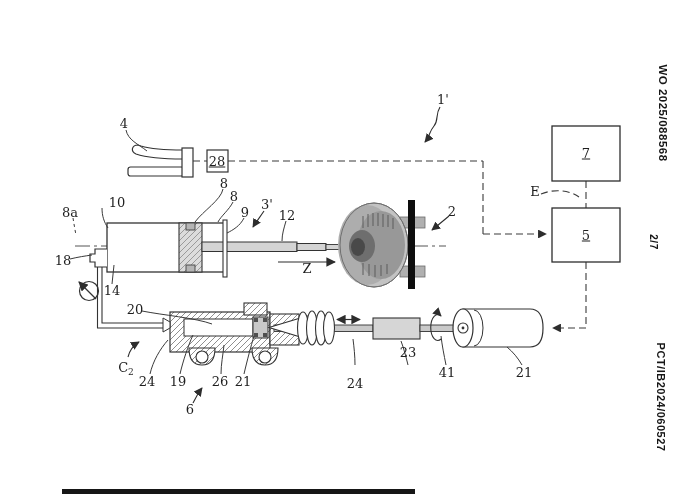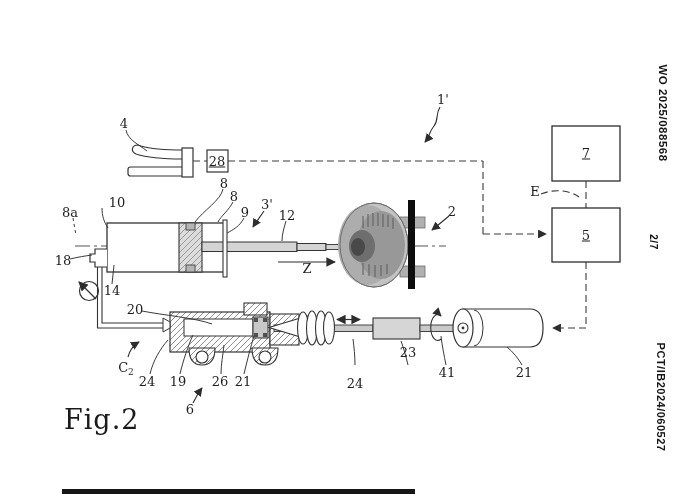--- a/index.html
+++ b/index.html
@@ -206,18 +206,17 @@
 <span class="ref" style="left:190px;top:409px">6</span>
 <span class="ref" style="left:355px;top:383px">24</span>
 <span class="ref" style="left:408px;top:352px">23</span>
 <span class="ref" style="left:447px;top:372px">41</span>
 <span class="ref" style="left:524px;top:372px">21</span>
 <span class="ref boxnum" style="left:586px;top:153px">7</span>
 <span class="ref boxnum" style="left:586px;top:235px">5</span>
 <span class="ref" style="left:535px;top:191px">E</span>
 <span class="ref" style="left:307px;top:268px">Z</span>
 
-<div class="figlabel">Fig.2</div>
 <div class="margin-text pubnum" style="left:663px;top:113px">WO 2025/088568</div>
 <div class="margin-text pagenum" style="left:653px;top:242px">2/7</div>
 <div class="margin-text appnum" style="left:661px;top:397px">PCT/IB2024/060527</div>
 
 </div>
 
 </body></html>

